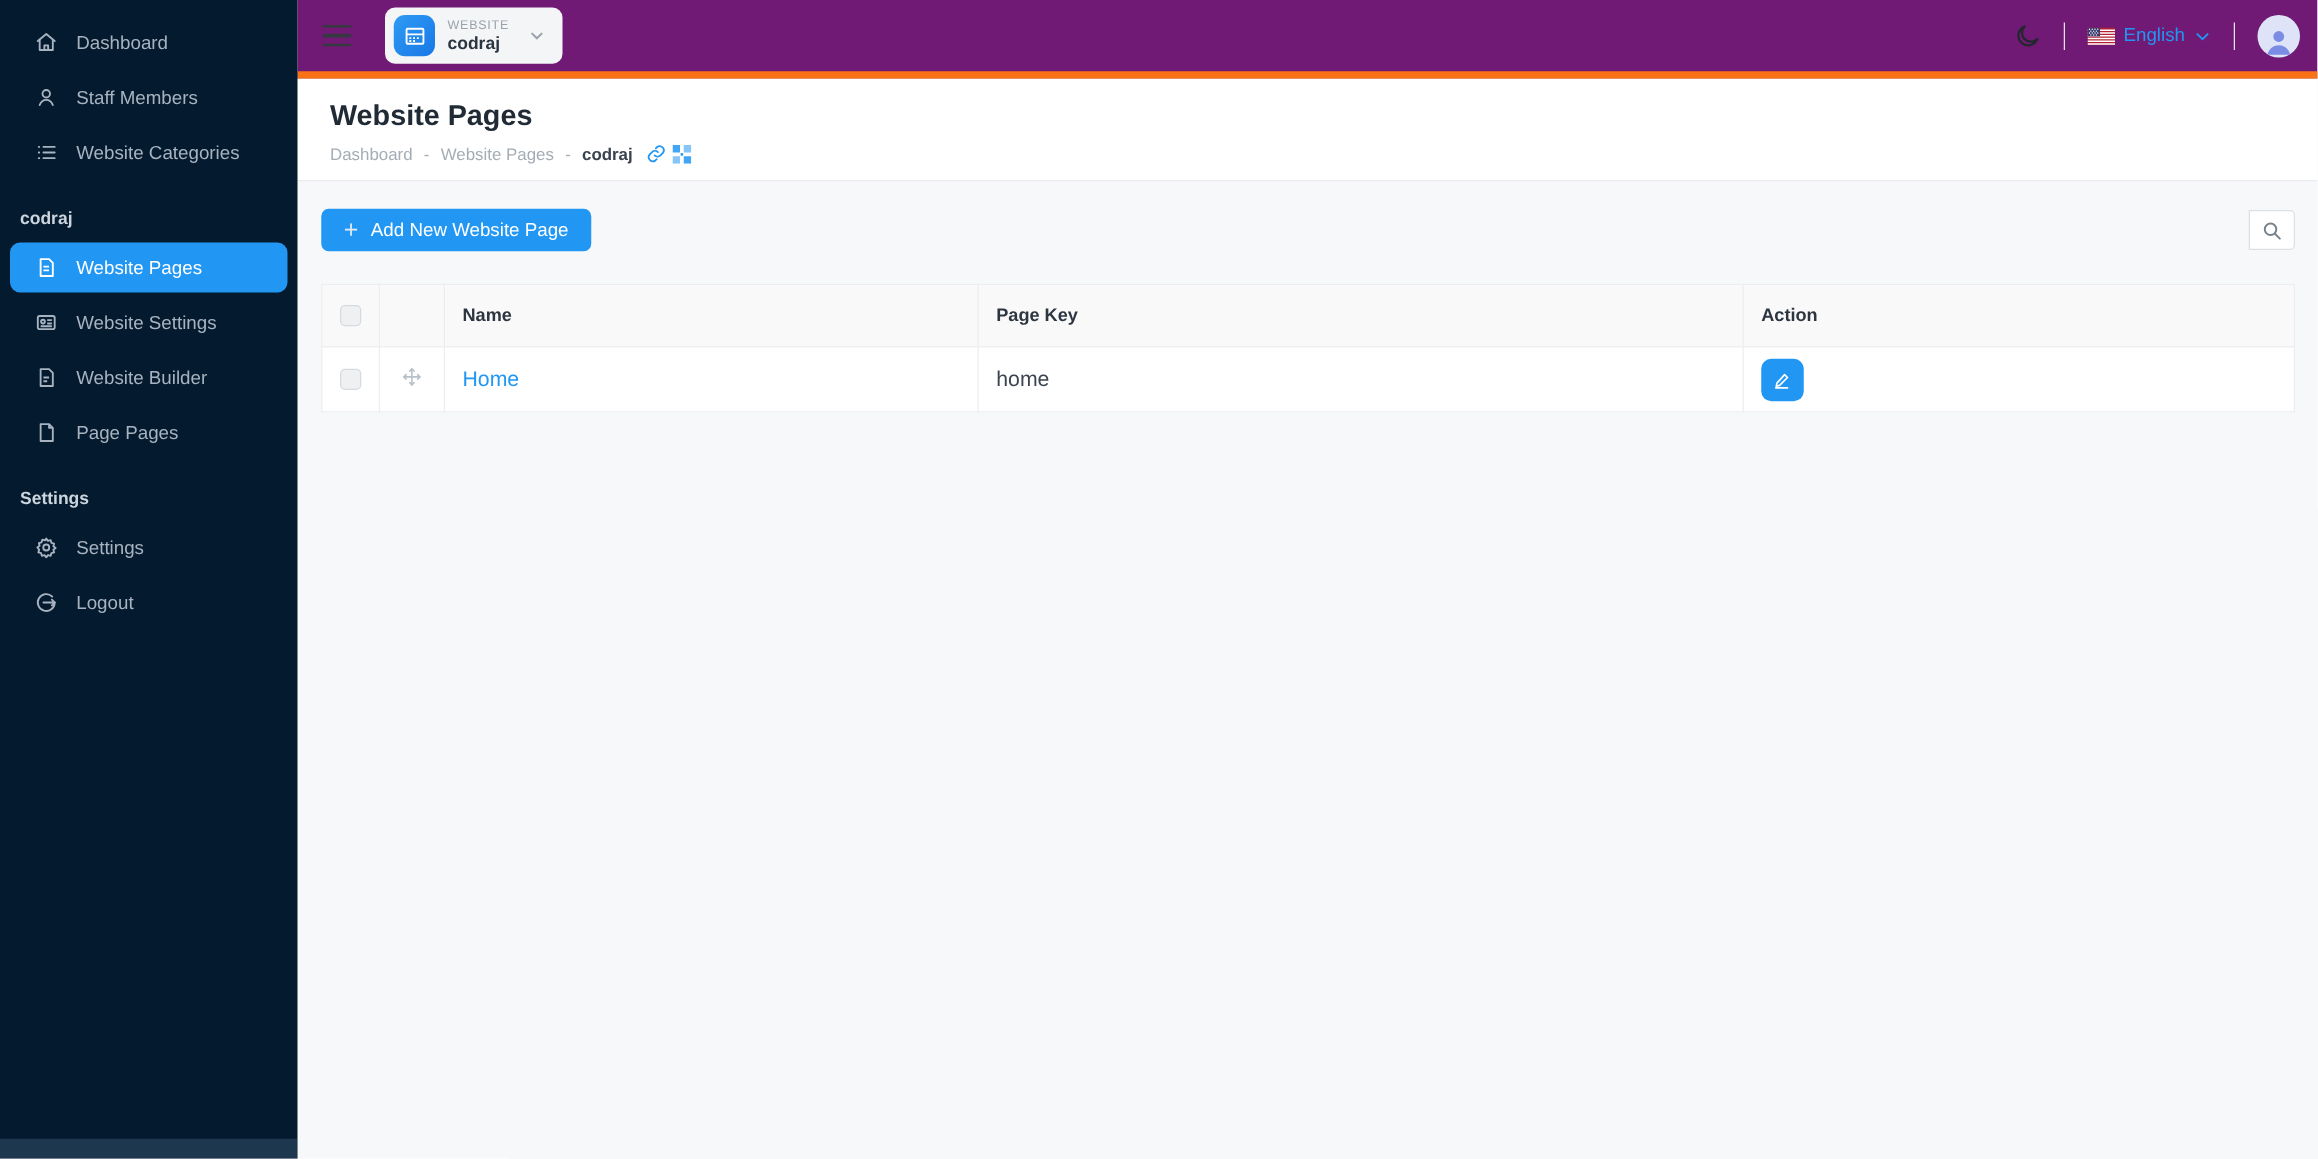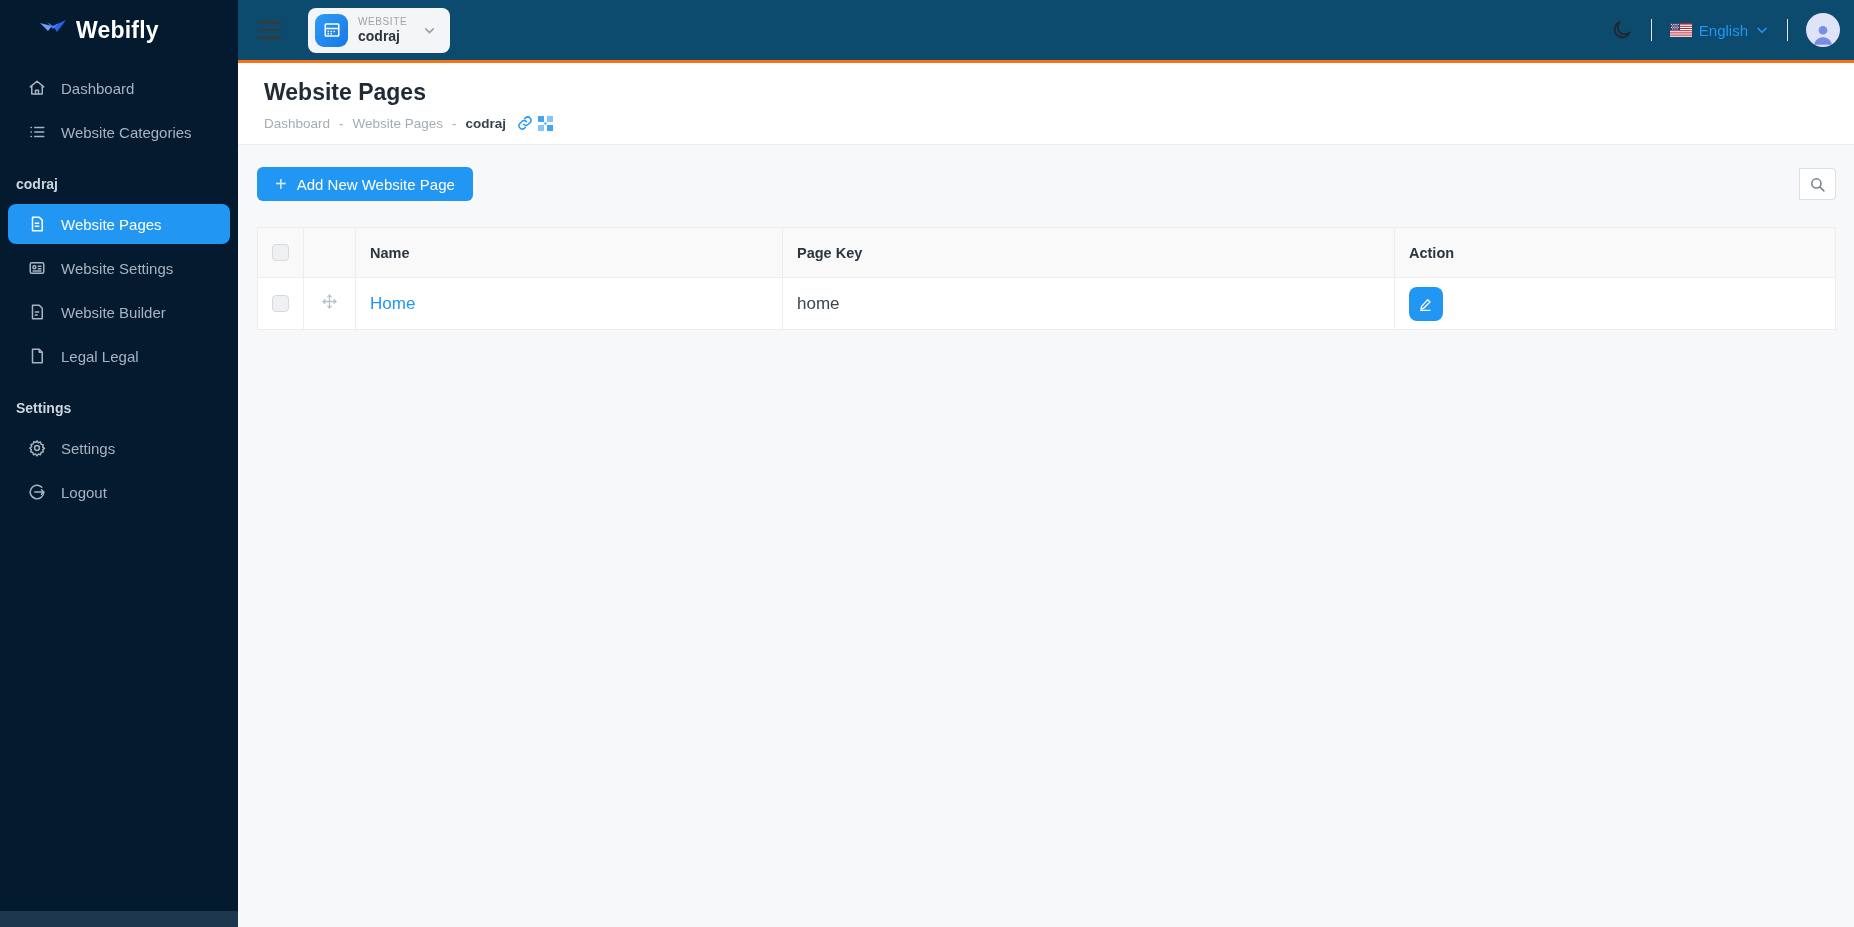--- a/index.html
+++ b/index.html
@@ -15,21 +15,21 @@
               border-radius:8px; color:#a7b3c0; font-size:15px; cursor:pointer; }
   .nav-item svg { width:18px; height:18px; stroke:#a7b3c0; flex:0 0 18px; }
   .nav-item.active { background:#2196f3; color:#fff; }
   .nav-item.active svg { stroke:#fff; }
   .nav-section { color:#ccd5de; font-size:14px; font-weight:bold; padding:20px 0 8px 16px; }
   .sidebar-bottom-strip { position:absolute; left:0; bottom:0; width:100%; height:16px; background:rgba(120,160,200,.22); }
 
   
   .main { flex:1; display:flex; flex-direction:column; background:#f7f8f9; }
 
-  .topbar { height:63px; background:#0c4a6e; border-bottom:3px solid #f97316; display:flex; align-items:center; padding:0 14px 0 20px; flex:0 0 63px; }
+  .topbar { height:63px; background:#701a75; border-bottom:6px solid #f97316; display:flex; align-items:center; padding:0 14px 0 20px; flex:0 0 63px; }
   .hamburger { width:26px; cursor:pointer; margin-right:24px; }
   .hamburger span { display:block; height:2.5px; background:#343a40; border-radius:2px; margin:5px 0; width:23px; }
   .site-select { display:flex; align-items:center; gap:10px; background:#f4f5f6; border-radius:8px; padding:6px 14px 6px 7px; cursor:pointer; }
   .site-tile { width:33px; height:33px; border-radius:9px; background:linear-gradient(135deg,#2f9bf4,#1878e6); display:flex; align-items:center; justify-content:center; }
   .site-meta { display:flex; flex-direction:column; line-height:1.15; }
   .site-label { font-size:10px; letter-spacing:.6px; color:#9aa3ac; }
   .site-value { font-size:14px; font-weight:bold; color:#2b3542; }
   .site-chevron { margin-left:6px; }
   .topbar-right { margin-left:auto; display:flex; align-items:center; }
   .tb-divider { width:1px; height:22px; background:#e0e4e8; margin:0 18px; }
@@ -66,42 +66,39 @@
   .edit-btn { width:34px; height:34px; border:none; border-radius:8px; background:#2196f3; cursor:pointer;
               display:flex; align-items:center; justify-content:center; }
   .drag-handle { display:inline-flex; cursor:grab; }
 </style>
 </head>
 <body>
 
 <div class="app">
 
   <aside class="sidebar">
-    <div class="logo">
-      <span>
-        <svg width="30" height="24" viewBox="0 0 30 24" fill="none">
-          <path d="M2 7 L14 10 L10 15 Z" fill="#6f9df5"></path>
-          <path d="M28 4 L15 10 L19 16 Z" fill="#2a62e8"></path>
-          <path d="M9 6 L15 10 L21 7 L15 13 Z" fill="#4a80f0"></path>
-        </svg>
-      </span>
-      <span class="logo-text">Webifly</span>
-    </div>
 
     <nav class="nav">
       <div class="nav-item">
         <svg viewBox="0 0 24 24" fill="none" stroke-width="2" stroke-linecap="round" stroke-linejoin="round">
             <path d="M3 10.5 12 3l9 7.5"></path>
             <path d="M5 9v11h14V9"></path>
             <path d="M10 20v-5h4v5"></path>
           </svg>
         <span>Dashboard</span>
       </div>
       <div class="nav-item">
         <svg viewBox="0 0 24 24" fill="none" stroke-width="2" stroke-linecap="round">
+            <circle cx="12" cy="8" r="4"></circle>
+            <path d="M5 20c1.5-4 4-5.5 7-5.5s5.5 1.5 7 5.5"></path>
+          </svg>
+        <span>Staff Members</span>
+      </div>
+      <div class="nav-item">
+        <svg viewBox="0 0 24 24" fill="none" stroke-width="2" stroke-linecap="round">
             <path d="M9 6h12M9 12h12M9 18h12"></path>
             <path d="M4 6h.5M4 12h.5M4 18h.5"></path>
           </svg>
         <span>Website Categories</span>
       </div>
 
       <div class="nav-section">codraj</div>
 
       <div class="nav-item active">
         <svg viewBox="0 0 24 24" fill="none" stroke-width="2" stroke-linejoin="round">
@@ -123,21 +120,21 @@
             <path d="M6 3h9l4 4v14H6z"></path>
             <path d="M9 12h6M9 16h4"></path>
           </svg>
         <span>Website Builder</span>
       </div>
       <div class="nav-item">
         <svg viewBox="0 0 24 24" fill="none" stroke-width="2" stroke-linejoin="round">
             <path d="M6 3h9l4 4v14H6z"></path>
             <path d="M15 3v4h4"></path>
           </svg>
-        <span>Legal Legal</span>
+        <span>Page Pages</span>
       </div>
 
       <div class="nav-section">Settings</div>
 
       <div class="nav-item">
         <svg viewBox="0 0 24 24" fill="none" stroke-width="2" stroke-linejoin="round">
             <circle cx="12" cy="12" r="3.2"></circle>
             <path d="M12 2.5l1.8 2.4 2.9-.8.8 2.9 2.9.8-.8 2.9 2.4 1.8-2.4 1.8.8 2.9-2.9.8-.8 2.9-2.9-.8-1.8 2.4-1.8-2.4-2.9.8-.8-2.9-2.9-.8.8-2.9L2.5 12l2.4-1.8-.8-2.9 2.9-.8.8-2.9 2.9.8z"></path>
           </svg>
         <span>Settings</span>

